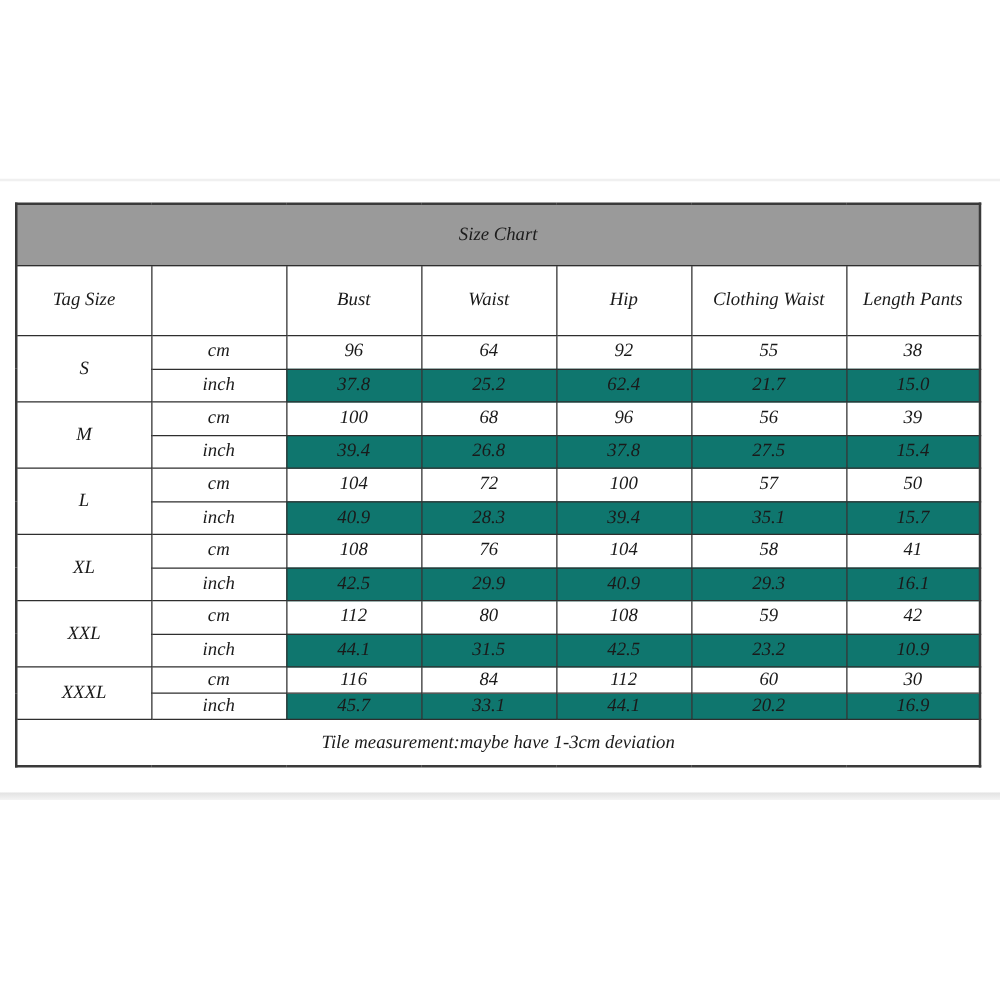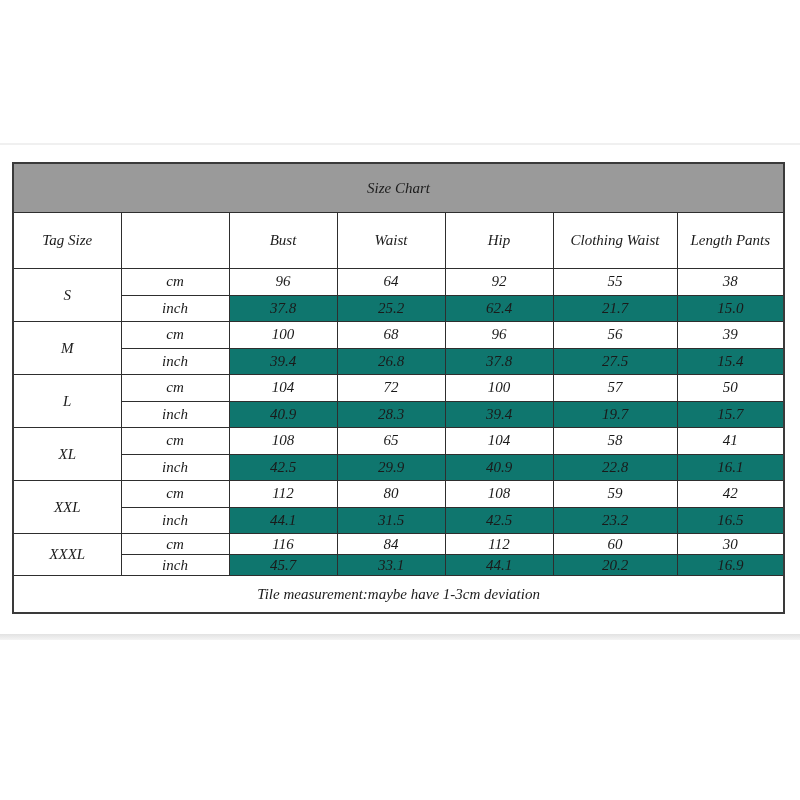--- a/index.html
+++ b/index.html
@@ -104,56 +104,56 @@
         <td>72</td>
         <td>100</td>
         <td>57</td>
         <td>50</td>
       </tr>
       <tr class="data-row">
         <td>inch</td>
         <td class="shade">40.9</td>
         <td class="shade">28.3</td>
         <td class="shade">39.4</td>
-        <td class="shade">19.7</td>
+        <td class="shade">35.1</td>
         <td class="shade">15.7</td>
       </tr>
       <tr class="data-row">
         <td class="tag-cell" rowspan="2">XL</td>
         <td>cm</td>
         <td>108</td>
-        <td>65</td>
+        <td>76</td>
         <td>104</td>
         <td>58</td>
         <td>41</td>
       </tr>
       <tr class="data-row">
         <td>inch</td>
         <td class="shade">42.5</td>
         <td class="shade">29.9</td>
         <td class="shade">40.9</td>
-        <td class="shade">22.8</td>
+        <td class="shade">29.3</td>
         <td class="shade">16.1</td>
       </tr>
       <tr class="data-row">
         <td class="tag-cell" rowspan="2">XXL</td>
         <td>cm</td>
         <td>112</td>
         <td>80</td>
         <td>108</td>
         <td>59</td>
         <td>42</td>
       </tr>
       <tr class="data-row">
         <td>inch</td>
         <td class="shade">44.1</td>
         <td class="shade">31.5</td>
         <td class="shade">42.5</td>
         <td class="shade">23.2</td>
-        <td class="shade">16.5</td>
+        <td class="shade">10.9</td>
       </tr>
       <tr class="data-row small">
         <td class="tag-cell" rowspan="2">XXXL</td>
         <td>cm</td>
         <td>116</td>
         <td>84</td>
         <td>112</td>
         <td>60</td>
         <td>30</td>
       </tr>

